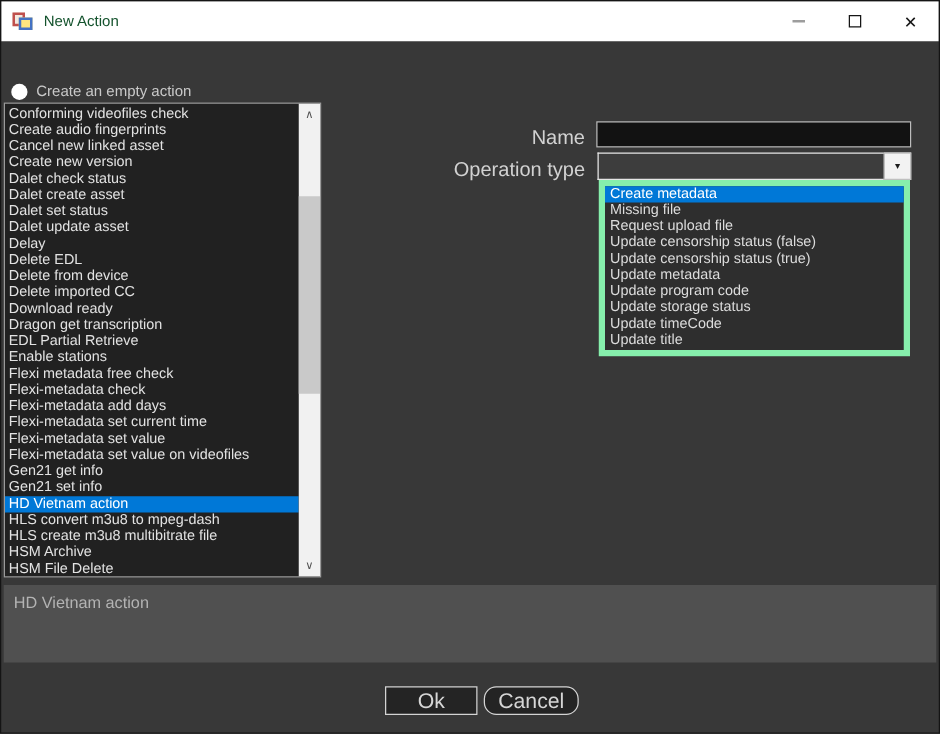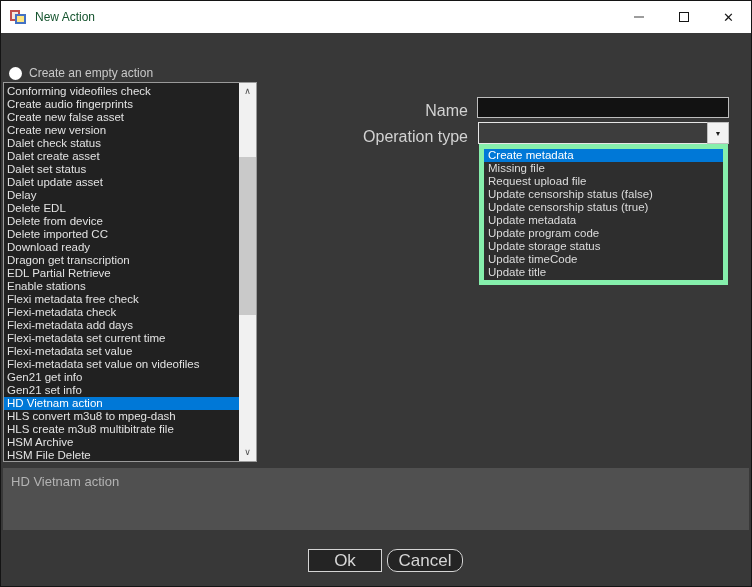--- a/index.html
+++ b/index.html
@@ -124,21 +124,21 @@
         <span class="radio-dot"></span>
         <span class="radio-label">Create an empty action</span>
       </div>
     </div>
 
   <div class="listbox">
     <div class="list-items">
 
     <div class="list-item">Conforming videofiles check</div>
         <div class="list-item">Create audio fingerprints</div>
-        <div class="list-item">Create new false asset</div>
+        <div class="list-item">Cancel new linked asset</div>
         <div class="list-item">Create new version</div>
         <div class="list-item">Dalet check status</div>
         <div class="list-item">Dalet create asset</div>
         <div class="list-item">Dalet set status</div>
         <div class="list-item">Dalet update asset</div>
         <div class="list-item">Delay</div>
         <div class="list-item">Delete EDL</div>
         <div class="list-item">Delete from device</div>
         <div class="list-item">Delete imported CC</div>
         <div class="list-item">Download ready</div>

